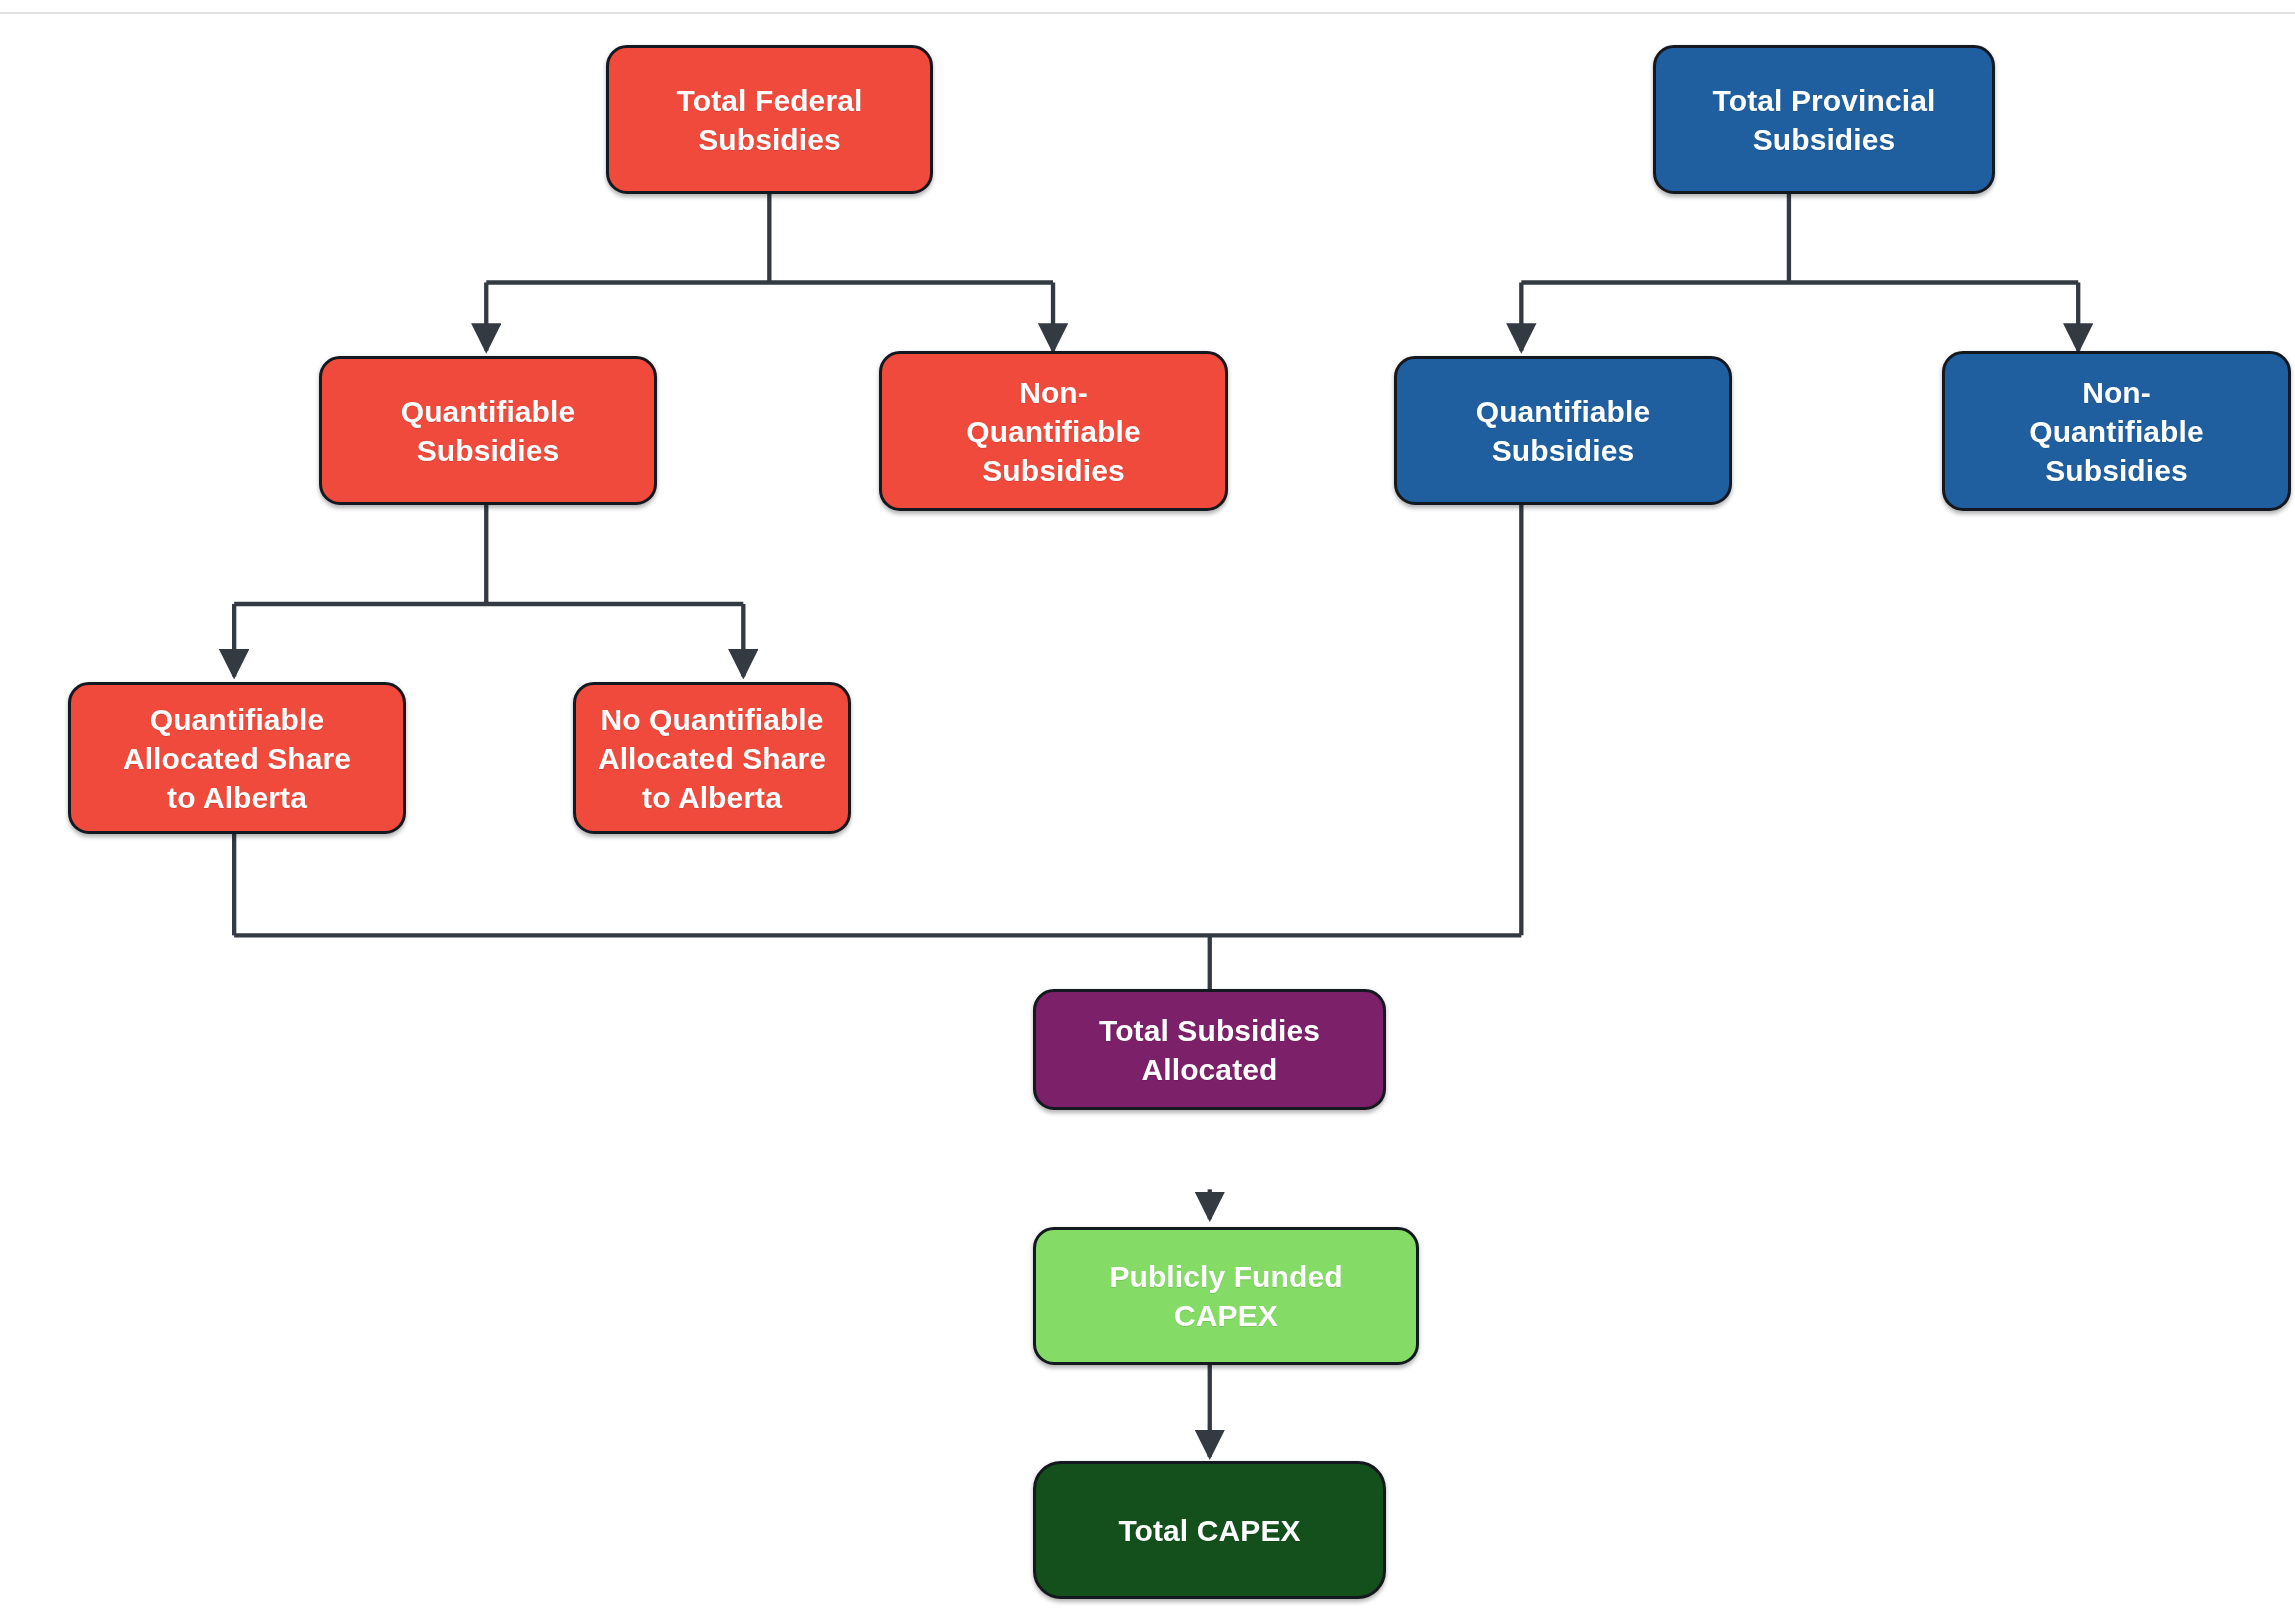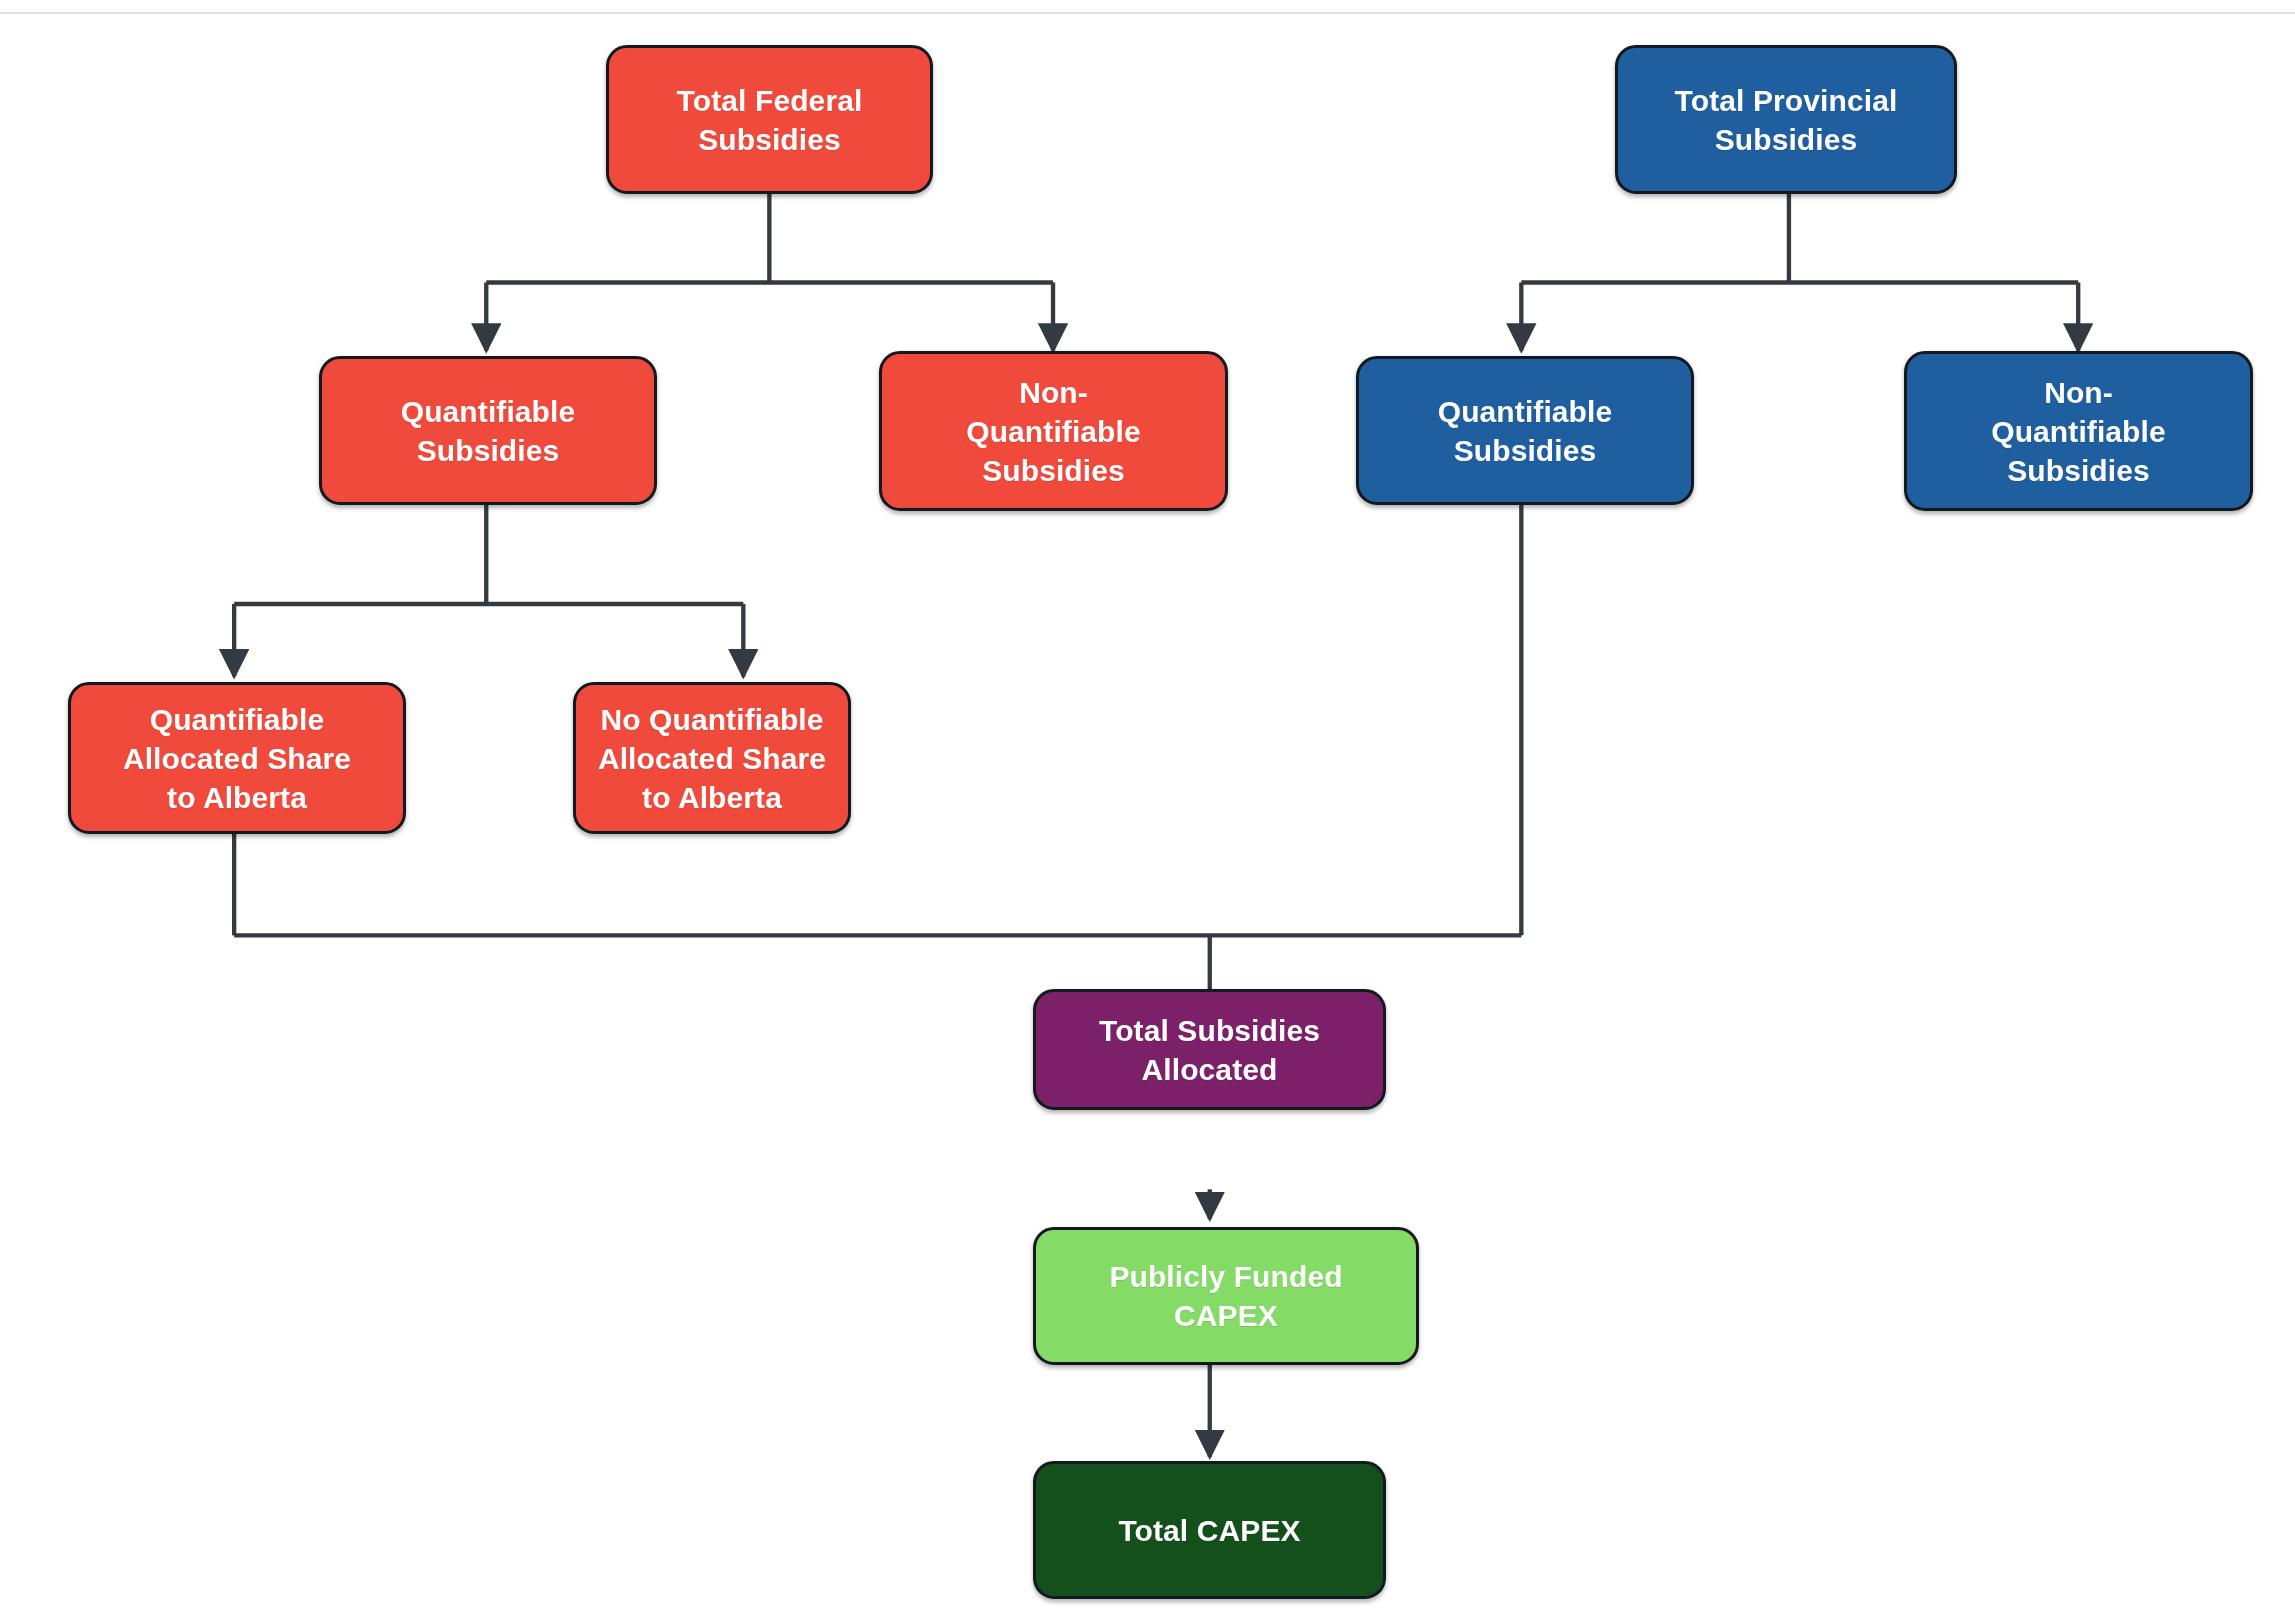--- a/index.html
+++ b/index.html
@@ -45,21 +45,21 @@
     font-weight: bold;
     font-size: 30px;
     line-height: 1.30;
     letter-spacing: 0.1px;
     padding: 3.7px 8.7px;
     white-space: pre-line;
     box-shadow: 0 2.5px 4.3px rgba(0,0,0,0.30);
     text-shadow: 0 0.6px 0.6px rgba(0,0,0,0.10);
   }
   .n-fed       { background: #f04a3c; text-align: center; }
-  .n-prov      { background: #1f5fa0; }
+  .n-prov      { background: #1f5fa0; margin-left: 38px; }
   .n-purple    { background: #7c2069; }
   .n-green     { background: #84db66; }
   .n-darkgreen { background: #14501c; }
 </style>
 </head>
 <body>
 
 <div id="canvas">
 
   <div id="top-rule"></div>
@@ -125,16 +125,16 @@
   <div class="node n-fed" style="left:573px; top:682px; width:278px; height:152px;">No Quantifiable
 Allocated Share
 to Alberta</div>
 
   <div class="node n-purple" style="left:1033px; top:989px; width:353px; height:121px;">Total Subsidies
 Allocated</div>
 
   <div class="node n-green" style="left:1033px; top:1227px; width:386px; height:138px;">Publicly Funded
 CAPEX</div>
 
-  <div class="node n-darkgreen" style="left:1033px; top:1461px; width:353px; height:138px;">Total CAPEX</div>
+  <div class="node n-darkgreen" style="left:1033px; top:1461px; width:353px; height:138px;border-radius:28px;">Total CAPEX</div>
 
 </div>
 
 
 </body></html>

